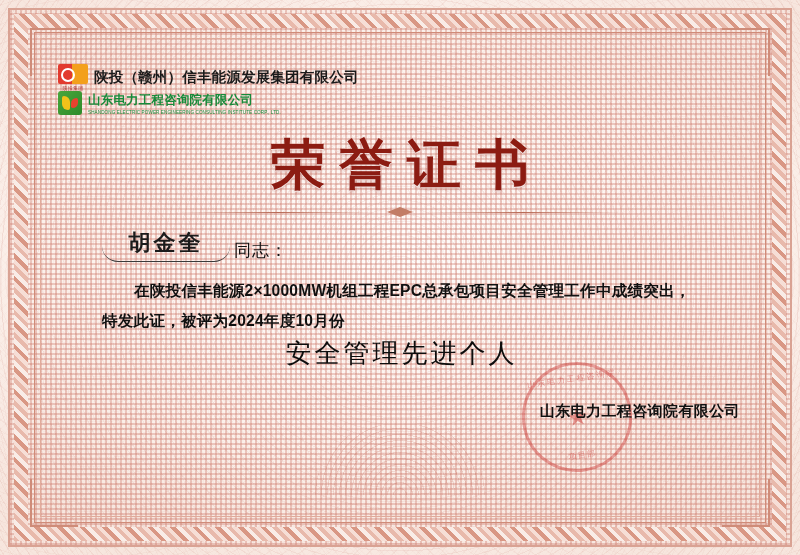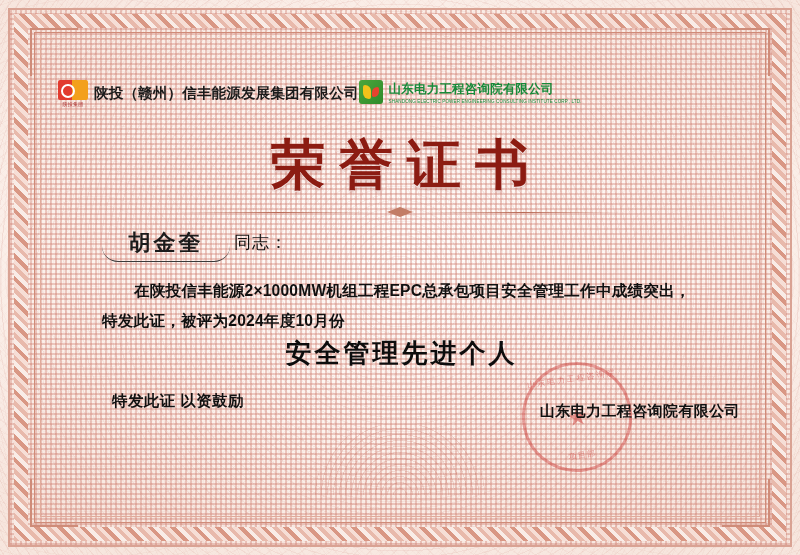--- a/index.html
+++ b/index.html
@@ -86,24 +86,25 @@
 
   
   .content {
     position: absolute;
     left: 46px; top: 44px; right: 46px; bottom: 44px;
   }
 
   
   .header-row {
     position: absolute;
-    left: 12px; right: 10px; top: 36px;
+    left: 12px; right: 10px; top: 20px;
     display: flex;
     justify-content: flex-start;
     align-items: flex-start;
+    flex-direction: column;
   }
   .org {
     display: flex;
     align-items: center;
     gap: 6px;
   }
   .org-left .logo-mark {
     width: 30px; height: 20px;
     background:
       linear-gradient(90deg, #e23a2e 0 46%, #f3a01c 46% 100%);
@@ -237,21 +238,21 @@
     text-align: center;
     border-bottom: 1.5px solid #3a3a3a;
     padding: 0 8px 3px 8px;
     letter-spacing: 3px;
     border-radius: 16px;
   }
   .name-suffix {
     font-family: "Liberation Sans", sans-serif;
     font-size: 17px;
     color: #111;
-    padding-bottom: 8px;
+    padding-bottom: 0;
     letter-spacing: 1px;
   }
 
   
   .body-text {
     position: absolute;
     top: 232px; left: 56px; right: 52px;
     font-family: "Liberation Sans", sans-serif;
     font-size: 15.6px;
     font-weight: bold;
@@ -259,21 +260,21 @@
     color: #111;
     text-indent: 32px;
     letter-spacing: .2px;
   }
   .award-title {
     position: absolute;
     top: 292px; left: 0; right: 0;
     text-align: center;
     font-family: "Liberation Sans", sans-serif;
     font-size: 26px;
-    font-weight: bold;
+    font-weight: normal;
     color: #0d0d0d;
     letter-spacing: 3px;
     text-indent: 3px;
   }
   .closing {
     position: absolute;
     top: 347px; left: 66px;
     font-family: "Liberation Sans", sans-serif;
     font-size: 15.4px;
     font-weight: bold;
@@ -388,21 +389,20 @@
       <div class="line"></div>
     </div>
 
     <div class="name-row">
       <div class="name-value">胡金奎</div>
       <div class="name-suffix">同志：</div>
     </div>
 
     <div class="body-text">在陕投信丰能源2×1000MW机组工程EPC总承包项目安全管理工作中成绩突出，特发此证，被评为2024年度10月份</div>
     <div class="award-title">安全管理先进个人</div>
-    <div class="closing">特发此证 以资鼓励</div>
 
     <div class="seal">
       <div class="seal-text">山东电力工程咨询院</div>
       <div class="seal-star">★</div>
       <div class="seal-text-bottom">项目部</div>
     </div>
 
     <div class="signature">
       <div class="sig-line1">山东电力工程咨询院有限公司</div>
     </div>

